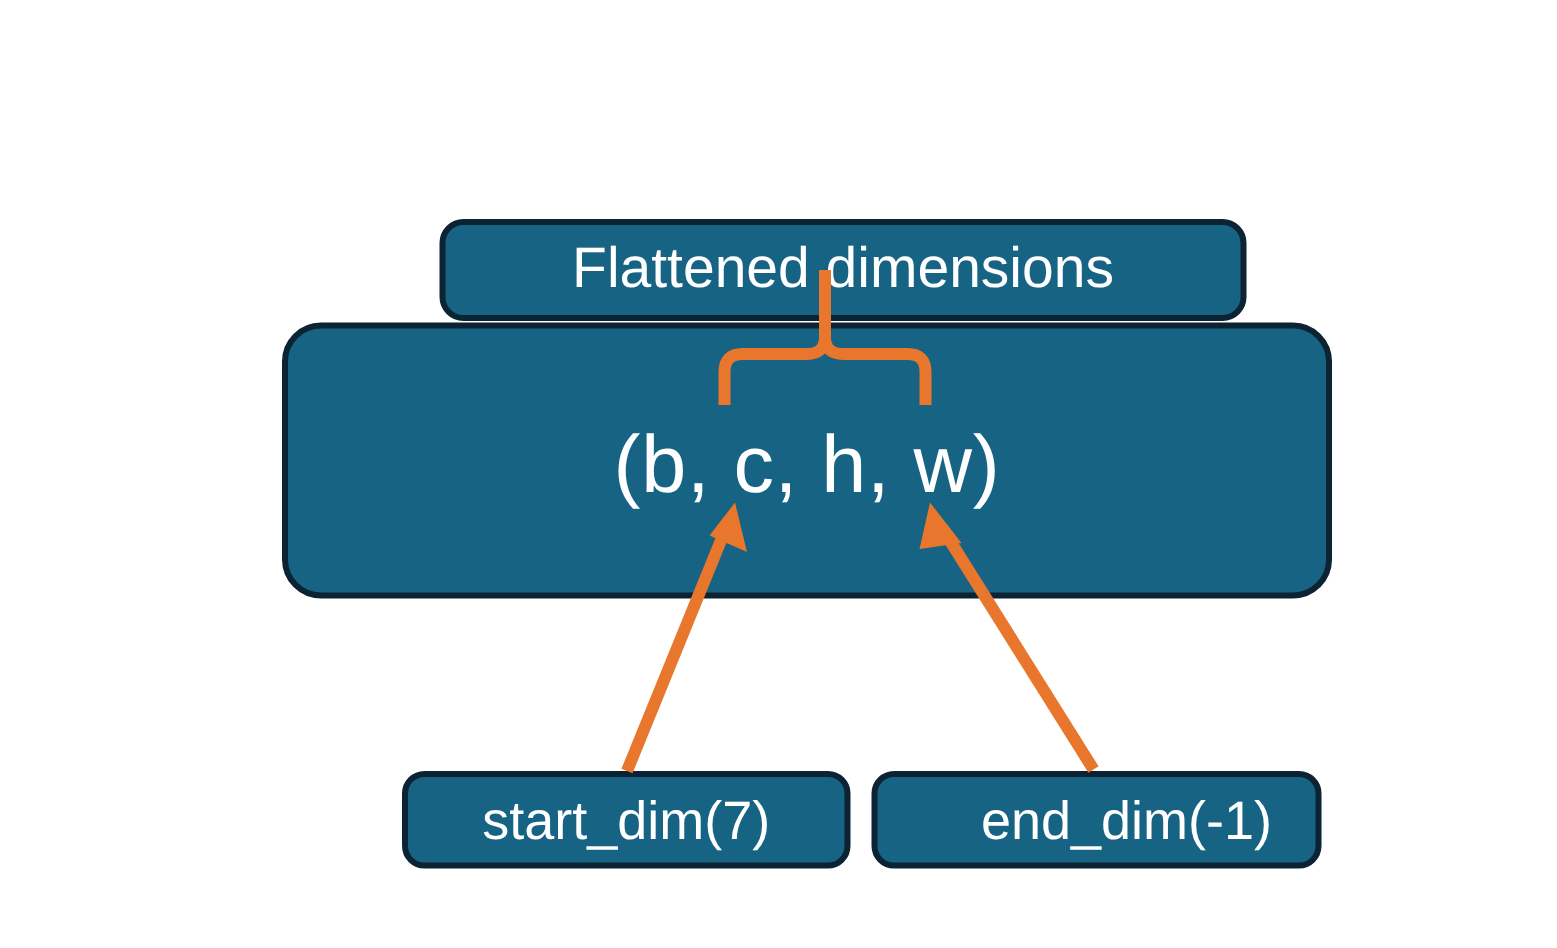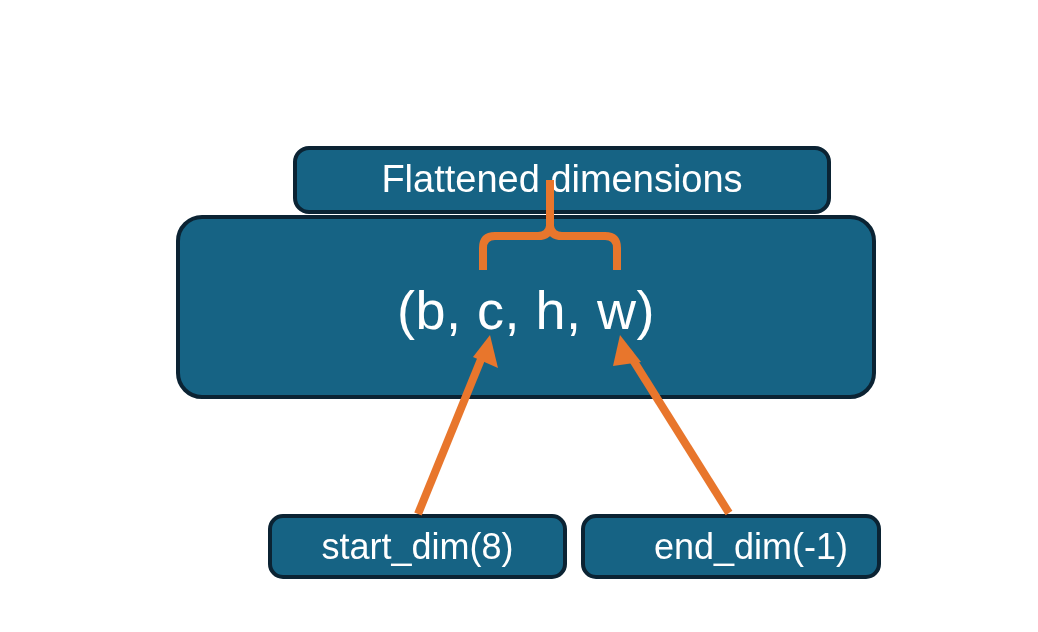--- a/index.html
+++ b/index.html
@@ -42,21 +42,21 @@
     left: 293px;
     top: 98px;
     width: 538px;
     height: 68px;
     border-radius: 16px;
     margin-top: 48px;
   }
   #node-flattened .node-label { font-size: 38px; }
 
   #node-shape {
-    left: 176px;
+    left: 188px;
     top: 215px;
     width: 700px;
     height: 184px;
     border-radius: 26px;
   }
   #node-shape .node-label {
     font-size: 54px;
     letter-spacing: 0.5px;
     transform: translateY(3px);
   }
@@ -102,21 +102,21 @@
 
   <div class="node" id="node-flattened">
     <span class="node-label">Flattened dimensions</span>
   </div>
 
   <div class="node" id="node-shape">
     <span class="node-label">(b, c, h, w)</span>
   </div>
 
   <div class="node" id="node-start-dim">
-    <span class="node-label">start_dim(8)</span>
+    <span class="node-label">start_dim(7)</span>
   </div>
 
   <div class="node" id="node-end-dim">
     <span class="node-label">end_dim(-1)</span>
   </div>
 
   <svg id="connectors" viewBox="0 0 1038 632">
 
     <g>
       <path d="M 483 270

